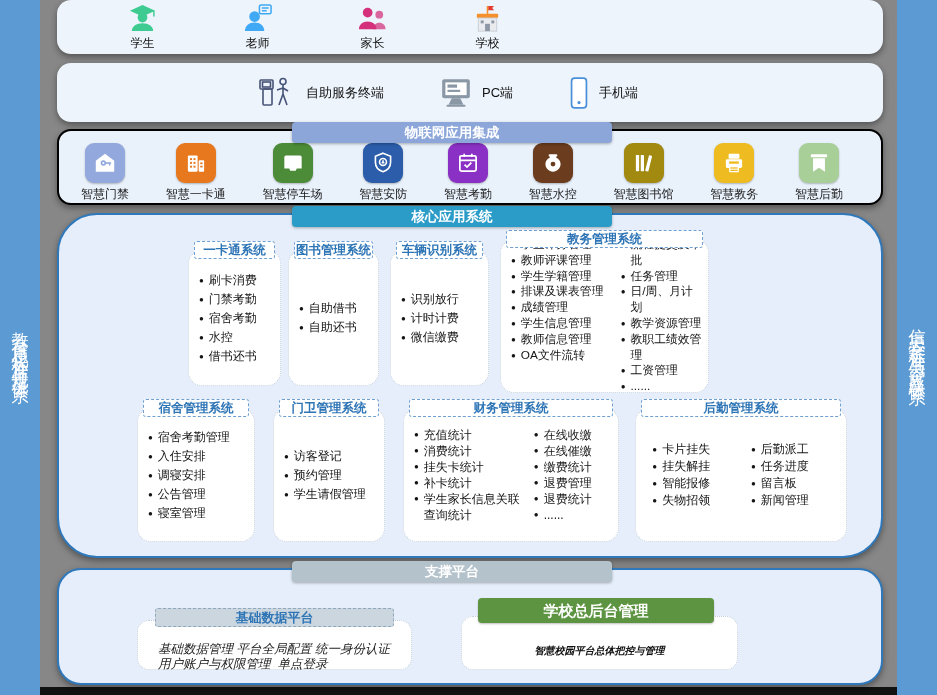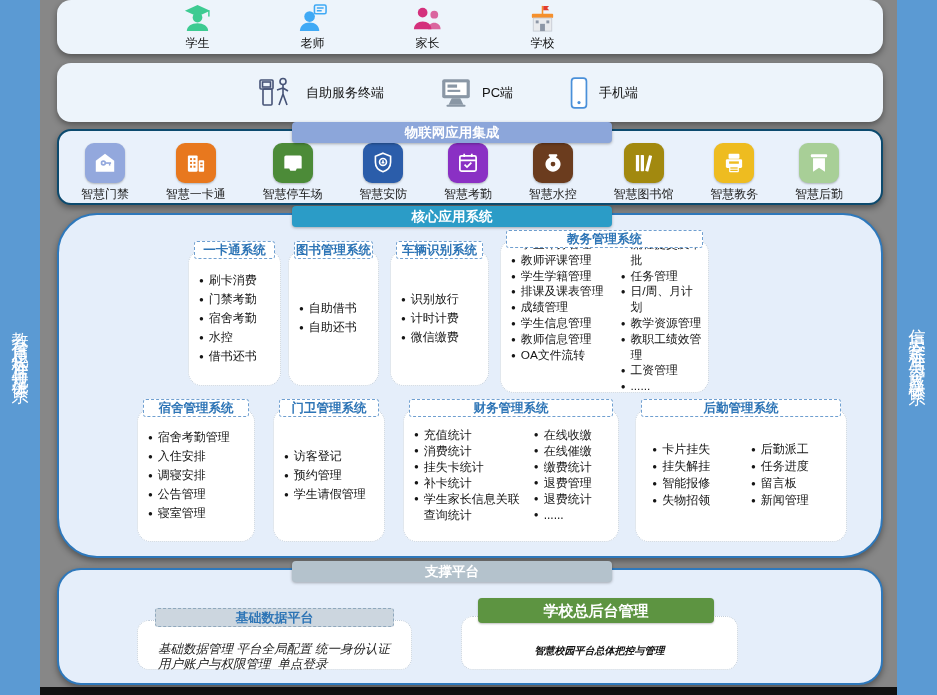--- a/index.html
+++ b/index.html
@@ -18,23 +18,23 @@
   .sidebar.right{ left:897px; }
   .sidebar span{
     writing-mode:vertical-rl; text-orientation:upright;
     color:#fff; font-size:17px; letter-spacing:5px; font-weight:500;
   }
   .bottom-strip{ position:absolute; left:40px; top:687px; width:857px; height:8px; background:#121212; }
 
   
   .panel{ position:absolute; left:57px; width:826px; border-radius:14px;
           background:#edf4fb; box-shadow:0 3px 6px rgba(0,0,0,.38); }
-  .panel.users{ top:0; height:54px; display:flex; align-items:center; padding-left:98px; gap:30px; }
+  .panel.users{ top:0; height:54px; display:flex; align-items:center; padding-left:43px; gap:30px; }
   .panel.terminals{ top:63px; height:59px; display:flex; align-items:center; padding-left:200px; gap:55px; }
-  .panel.iot{ top:129px; height:76px; background:#e9f1fb; border:2px solid #0c4a6e; }
+  .panel.iot{ top:129px; height:76px; background:#e9f1fb; border:2px solid #000000; }
   .panel.core{ top:213px; height:345px; background:#e5eefa; border:2px solid #2e78bb; border-radius:40px; }
   .panel.support{ top:568px; height:117px; background:#e5eefa; border:2px solid #2e78bb; border-radius:24px; }
 
   
   .banner{
     position:absolute; left:233px; top:-9px; width:320px; height:21px; line-height:21px;
     text-align:center; color:#fff; font-weight:bold; font-size:13.5px;
     border-radius:4px; box-shadow:0 1px 3px rgba(0,0,0,.3); z-index:3;
   }
 

